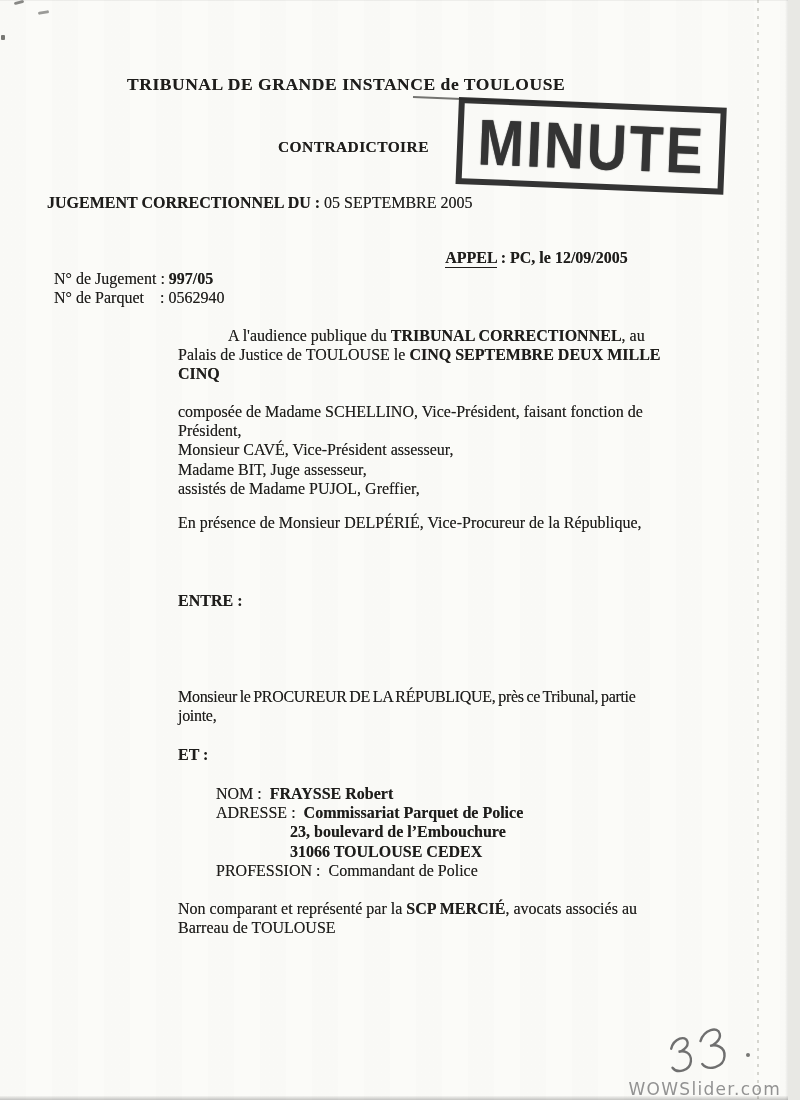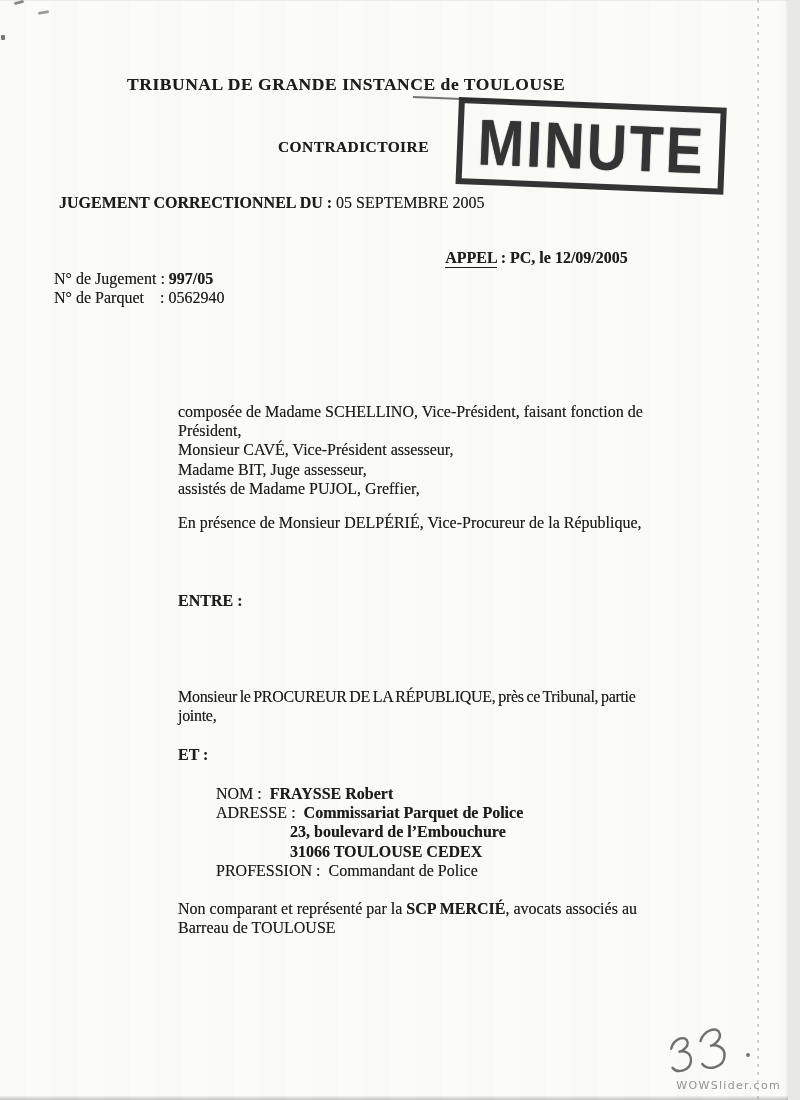--- a/index.html
+++ b/index.html
@@ -54,21 +54,21 @@
   }
   .stamp-text {
     font-family: "Liberation Sans", sans-serif;
     font-size: 66px; font-weight: bold; letter-spacing: 3px;
     color: var(--stamp-ink);
     transform: scaleX(0.84) scaleY(0.98);
     text-shadow: 0 0 1.3px rgba(45,45,45,0.85);
     line-height: 1;
   }
 
-  .judgment-line { left: 47px; top: 193px; white-space: nowrap; margin-left: 12px; }
+  .judgment-line { left: 47px; top: 193px; white-space: nowrap; }
   .chamber-line { left: 38px; top: 229px; font-weight: bold; border-bottom: 2px solid var(--ink); padding-bottom: 1px; white-space: pre; }
   .chamber-sup { font-size: 10.5px; vertical-align: 6px; letter-spacing: 0; }
   .appeal-line { left: 430px; top: 229px; font-weight: bold; white-space: pre; }
   .u { border-bottom: 1.8px solid var(--ink); padding-bottom: 1px; margin-top: 40px; }
   .ref-jugement { left: 38px; top: 250px; }
   .ref-parquet { left: 38px; top: 269px; }
 
   .p-audience { left: 178px; top: 326px; text-indent: 50px; }
   .p-composition { left: 178px; top: 402px; }
   .p-presence { left: 178px; top: 513px; }
@@ -80,21 +80,21 @@
   .defendant-block { left: 216px; top: 784px; }
   .defendant-block .line { white-space: pre; }
   .addr-indent { padding-left: 74px; }
   .p-representation { left: 178px; top: 899px; }
 
   .handwritten-number { left: 664px; top: 1024px; }
   .hidden-data { position: absolute; width: 1px; height: 1px; overflow: hidden; opacity: 0; }
   .watermark {
     right: 7px; top: 1079px;
     font-family: "DejaVu Sans", sans-serif;
-    font-size: 11px; letter-spacing: 1.3px;
+    font-size: 17px; letter-spacing: 1.3px;
     color: var(--watermark);
   }
 
   .speck { background: #4c4c48; border-radius: 2px; }
   .speck-1 { left: 14px; top: 1px; width: 10px; height: 3px; transform: rotate(-14deg); opacity: .65; }
   .speck-2 { left: 38px; top: 11px; width: 11px; height: 3px; transform: rotate(-9deg); opacity: .55; }
   .speck-3 { left: 1px; top: 35px; width: 4px; height: 5px; border-radius: 1px; opacity: .75; }
   .scan-streak {
     left: 757px; top: 0; width: 2px; height: 1100px;
     background: repeating-linear-gradient(180deg, rgba(168,168,158,0.45) 0 3px, rgba(0,0,0,0) 3px 8px);
@@ -134,20 +134,23 @@
   </div>
 
   <div class="abs txt pre ref-jugement">
     <span>N° de Jugement : </span><span class="b">997/05</span>
   </div>
 
   <div class="abs txt pre ref-parquet">
     <span>N° de Parquet    : </span><span>0562940</span>
   </div>
 
+  <p class="abs txt para p-audience"><span>A l'audience publique du </span><span class="b">TRIBUNAL CORRECTIONNEL</span><span>, au
+Palais de Justice de TOULOUSE le </span><span class="b">CINQ SEPTEMBRE DEUX MILLE
+CINQ</span></p>
 
   <p class="abs txt para p-composition">composée de Madame SCHELLINO, Vice-Président, faisant fonction de
 Président,
 Monsieur CAVÉ, Vice-Président assesseur,
 Madame BIT, Juge assesseur,
 assistés de Madame PUJOL, Greffier,</p>
 
   <p class="abs txt para p-presence">En présence de Monsieur DELPÉRIÉ, Vice-Procureur de la République,</p>
 
 

